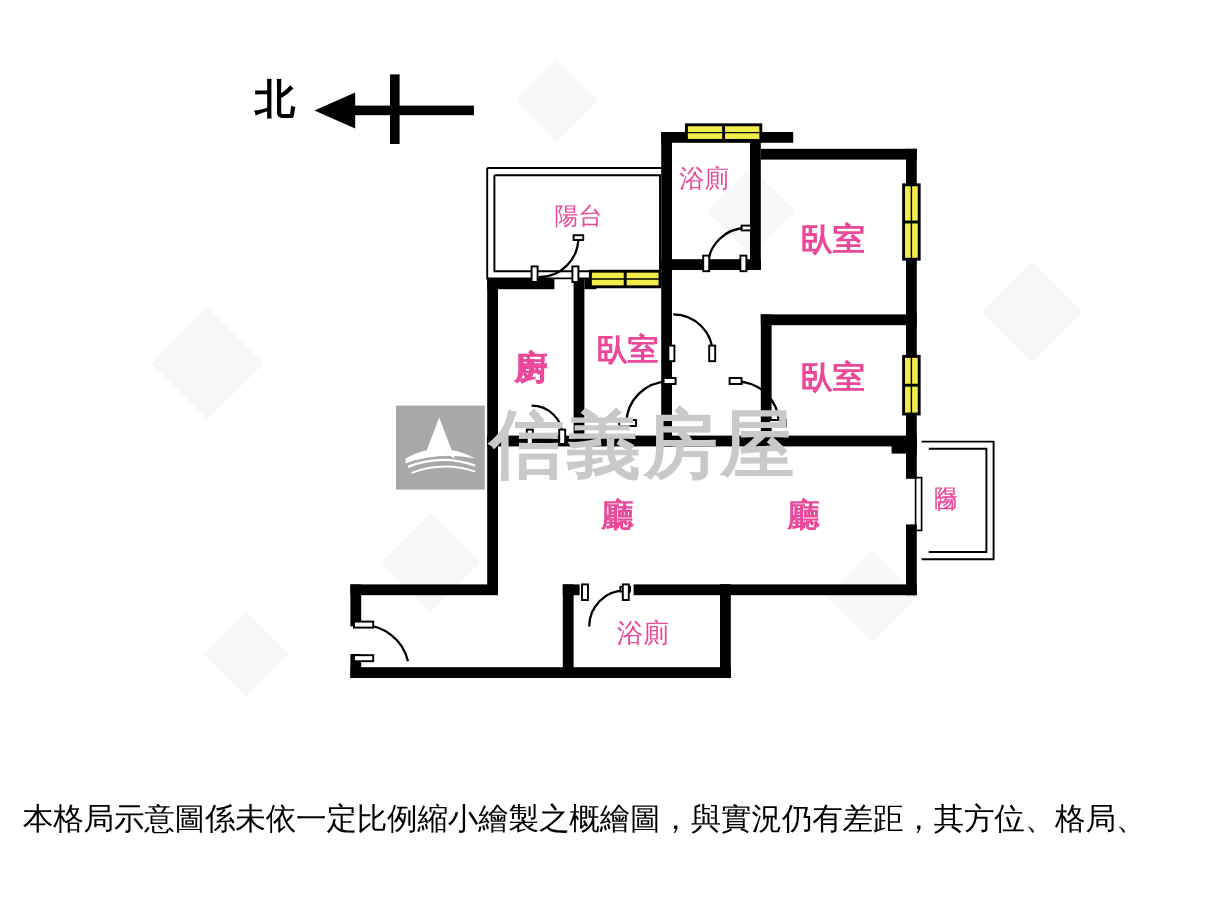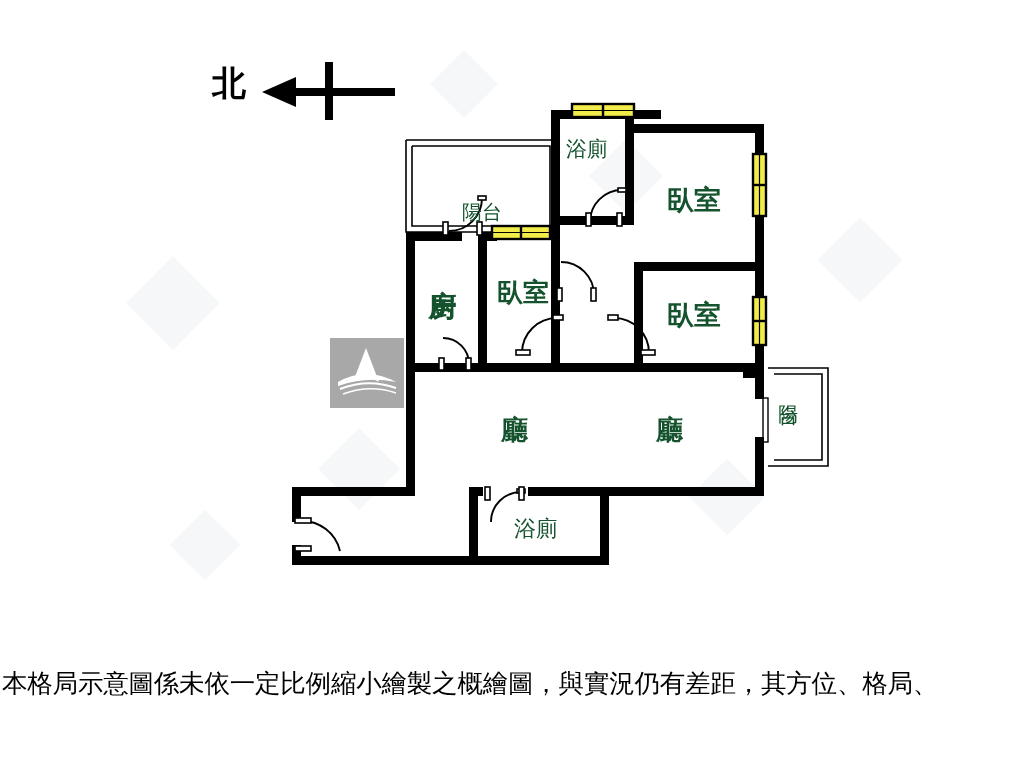--- a/index.html
+++ b/index.html
@@ -42,21 +42,21 @@
     font-size: 34px;
     font-weight: bold;
     color: #000;
     letter-spacing: 0;
     line-height: 1;
   }
   
   .room-label {
     position: absolute;
     font-family: "DejaVu Serif", "Liberation Serif", serif;
-    color: #14532d;
+    color: #ec4899;
     line-height: 1.04;
     white-space: pre;
     text-align: left;
     pointer-events: none;
   }
   .room-label.vert {
     writing-mode: vertical-rl;
     text-orientation: upright;
     white-space: nowrap;
   }
@@ -116,21 +116,21 @@
     width: 1024px;
     font-family: "DejaVu Serif", "Liberation Serif", serif;
     font-size: 25.5px;
     color: #000;
     line-height: 1.32;
     letter-spacing: -0.2px;
     text-align: left;
     white-space: pre-wrap;
     word-break: break-all;
   }
-  #disclaimer div { padding-left: 2px; }
+  #disclaimer div { padding-left: 19px; }
 </style>
 </head>
 <body>
 
 <div id="plan-root">
 
   <div class="bg-diamond" style="left:140px;top:270px;width:66px;height:66px;"></div>
   <div class="bg-diamond" style="left:330px;top:440px;width:58px;height:58px;"></div>
   <div class="bg-diamond" style="left:600px;top:150px;width:52px;height:52px;"></div>
   <div class="bg-diamond" style="left:830px;top:230px;width:60px;height:60px;"></div>
@@ -276,40 +276,41 @@
         <g>
           <path d="M 301 521 A 39 39 0 0 1 340 551"></path>
           <rect x="295" y="518" width="16" height="5" fill="#fff" stroke="#000" stroke-width="1.6"></rect>
           <rect x="295" y="546" width="16" height="5" fill="#fff" stroke="#000" stroke-width="1.6"></rect>
         </g>
       </g>
 
     </svg>
   </div>
 
-  <div class="room-label" style="left:462px;top:170px;font-size:20px;margin-top:32px;">陽台</div>
+  <div class="room-label" style="left:462px;top:170px;font-size:20px;">陽台</div>
   <div class="room-label" style="left:566px;top:139px;font-size:21px;">浴廁</div>
   <div class="room-label" style="left:667px;top:186px;font-size:27px;font-weight:bold;">臥室</div>
   <div class="room-label vert" style="left:428px;top:267px;font-size:28px;font-weight:bold;">廚房</div>
   <div class="room-label" style="left:497px;top:279px;font-size:26px;font-weight:bold;">臥室</div>
   <div class="room-label" style="left:667px;top:301px;font-size:27px;font-weight:bold;">臥室</div>
   <div class="room-label" style="left:501px;top:416px;font-size:27px;font-weight:bold;">廳</div>
   <div class="room-label" style="left:656px;top:416px;font-size:27px;font-weight:bold;">廳</div>
   <div class="room-label vert" style="left:778px;top:390px;font-size:20px;">陽台</div>
   <div class="room-label" style="left:514px;top:518px;font-size:22px;">浴廁</div>
 
   <div id="watermark">
     <div id="wm-logo">
       <svg width="74" height="70" viewBox="0 0 74 70" xmlns="http://www.w3.org/2000/svg">
         <path d="M36 10 L23 44 Q36 36 49 44 Z" fill="#ffffff"></path>
         <path d="M8 44 Q36 28 66 44 Q36 38 8 48 Z" fill="#ffffff"></path>
         <path d="M10 51 Q38 40 66 50" fill="none" stroke="#ffffff" stroke-width="2"></path>
         <path d="M13 56 Q40 46 66 55" fill="none" stroke="#ffffff" stroke-width="1.6"></path>
       </svg>
     </div>
+    <div id="wm-brand">信義房屋</div>
   </div>
 
   <div id="disclaimer">
     <div>本格局示意圖係未依一定比例縮小繪製之概繪圖，與實況仍有差距，其方位、格局、</div>
     
     
   </div>
 
 </div>
 

